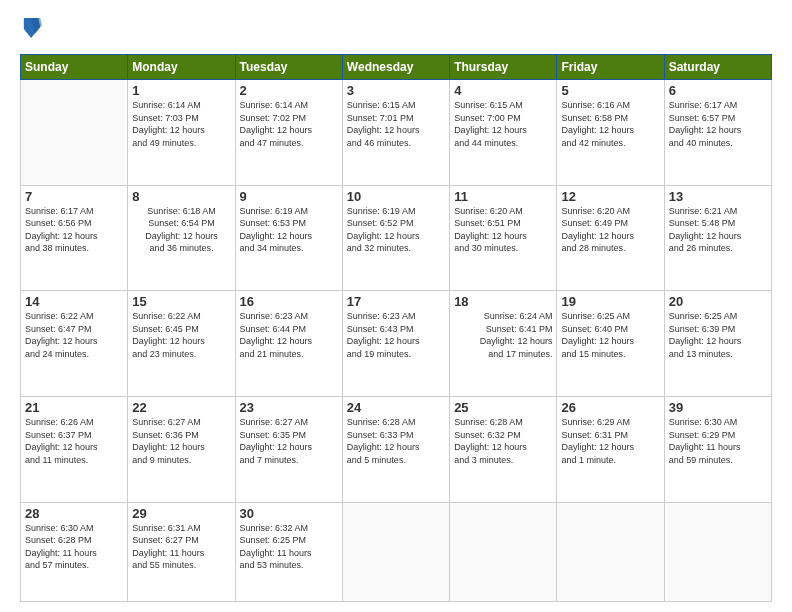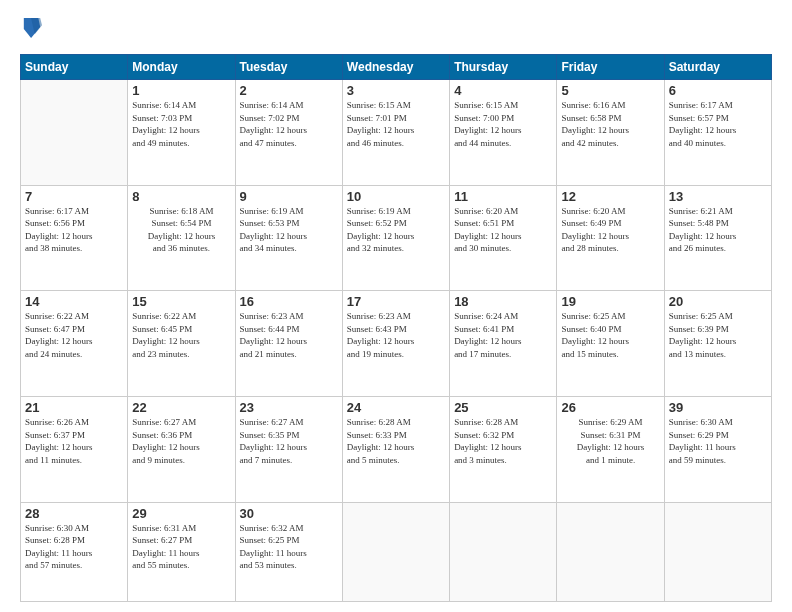--- a/index.html
+++ b/index.html
@@ -46,21 +46,21 @@
       color: #555;
     }
     .calendar {
       flex: 1;
       border: 1px solid #ccc;
       border-collapse: collapse;
       width: 100%;
       table-layout: fixed;
     }
     .calendar th {
-      background: #0369a1;
+      background: #4d7c0f;
       color: #fff;
       font-size: 12px;
       font-weight: bold;
       padding: 5px 4px;
       text-align: left;
       border: 1px solid #1a5a9a;
     }
     .calendar td {
       border: 1px solid #ccc;
       vertical-align: top;
@@ -74,21 +74,20 @@
       font-size: 13px;
       font-weight: bold;
       color: #333;
       display: block;
       margin-bottom: 1px;
     }
     .cell-info {
       font-size: 9px;
       line-height: 1.4;
       color: #333;
-      font-family: Liberation Serif, serif;
     }
     .empty-cell {
       background: #f9f9f9;
     }
     .last-row td {
       height: 68px;
       margin-left: 24px;
     }
   </style>
 </head>
@@ -249,21 +248,21 @@
           </td>
           <td>
             <span class="cell-date">17</span>
             <div class="cell-info" style="white-space: pre-line;">Sunrise: 6:23 AM
 Sunset: 6:43 PM
 Daylight: 12 hours
 and 19 minutes.</div>
           </td>
           <td>
             <span class="cell-date">18</span>
-            <div class="cell-info" style="white-space: pre-line;">Sunrise: 6:24 AM
+            <div class="cell-info" style="white-space: pre-line; text-align: right;">Sunrise: 6:24 AM
 Sunset: 6:41 PM
 Daylight: 12 hours
 and 17 minutes.</div>
           </td>
           <td>
             <span class="cell-date">19</span>
             <div class="cell-info" style="white-space: pre-line;">Sunrise: 6:25 AM
 Sunset: 6:40 PM
 Daylight: 12 hours
 and 15 minutes.</div>
@@ -307,21 +306,21 @@
           </td>
           <td>
             <span class="cell-date">25</span>
             <div class="cell-info" style="white-space: pre-line;">Sunrise: 6:28 AM
 Sunset: 6:32 PM
 Daylight: 12 hours
 and 3 minutes.</div>
           </td>
           <td>
             <span class="cell-date">26</span>
-            <div class="cell-info" style="white-space: pre-line; text-align: center;">Sunrise: 6:29 AM
+            <div class="cell-info" style="white-space: pre-line;">Sunrise: 6:29 AM
 Sunset: 6:31 PM
 Daylight: 12 hours
 and 1 minute.</div>
           </td>
           <td>
             <span class="cell-date">39</span>
             <div class="cell-info" style="white-space: pre-line;">Sunrise: 6:30 AM
 Sunset: 6:29 PM
 Daylight: 11 hours
 and 59 minutes.</div>

